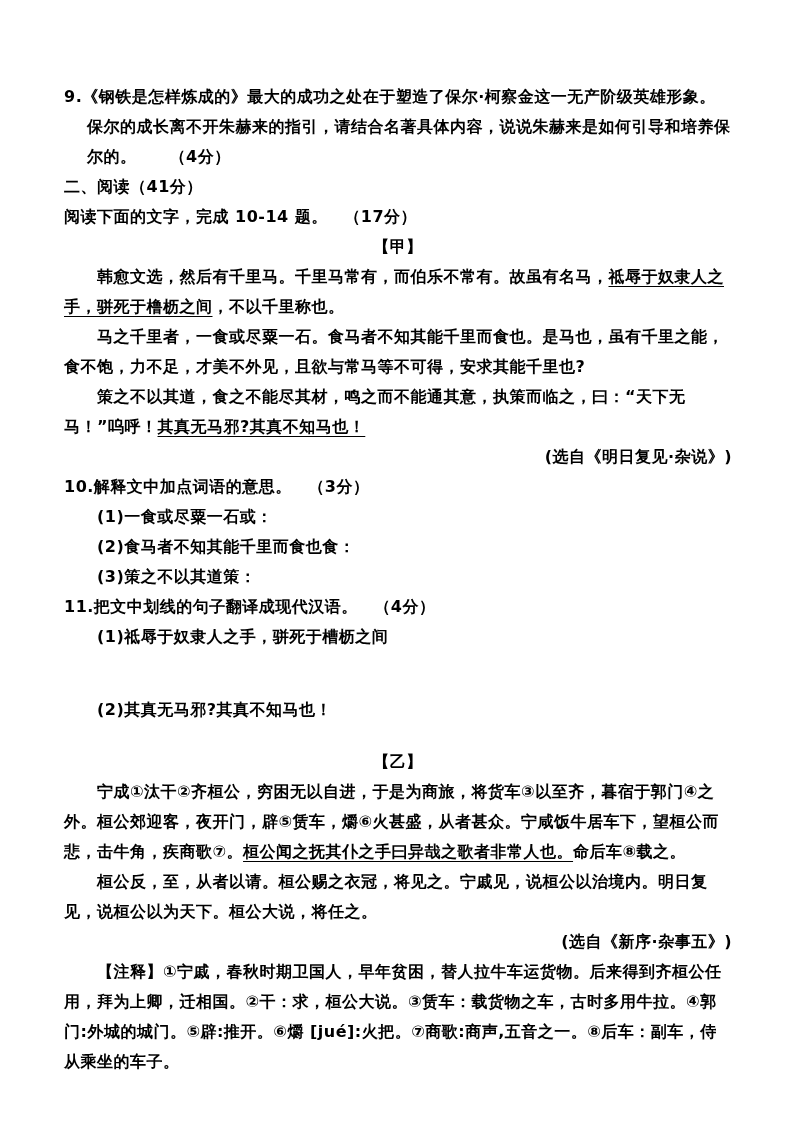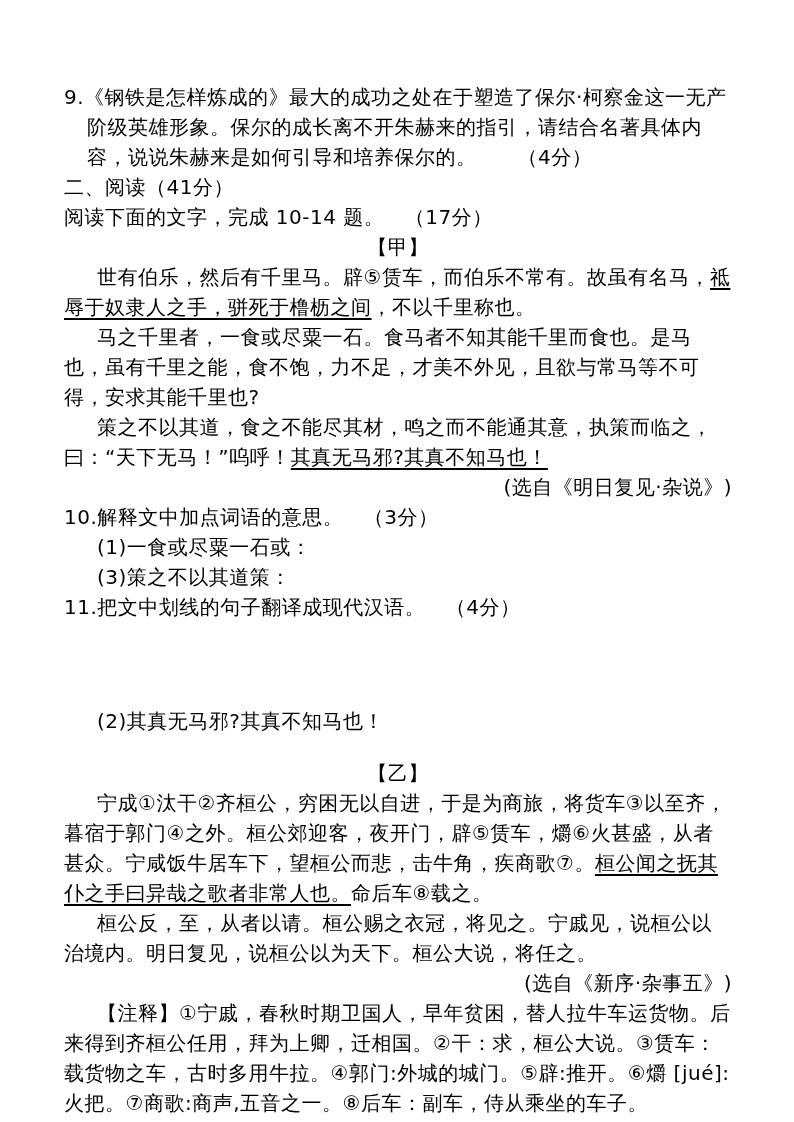--- a/index.html
+++ b/index.html
@@ -16,47 +16,50 @@
   }
   .page {
     box-sizing: border-box;
     width: 794px;
     height: 1122px;
     padding: 82px 62px 40px 64px;
     background: #ffffff;
   }
   p.line {
     margin: 0;
-    font-size: 20px;
+    font-size: 16px;
     line-height: 30px;
     letter-spacing: 0.5px;
     white-space: pre-wrap;
+    font-weight: bold;
   }
   .center { text-align: center; }
   .right  { text-align: right; }
   .indent { text-indent: 33px; }
   .hang   { padding-left: 23px; text-indent: -23px; }
   .item   { margin-left: 33px !important; }
   span.u  { text-decoration: underline; text-underline-offset: 4px; }
 </style>
 </head>
 <body>
 
 <main class="page">
     <p class="line hang"><span>9.《钢铁是怎样炼成的》最大的成功之处在于塑造了保尔·柯察金这一无产阶级英雄形象。保尔的成长离不开朱赫来的指引，请结合名著具体内容，说说朱赫来是如何引导和培养保尔的。　　（4分）</span></p>
     <p class="line" style=""><span>二、阅读（41分）</span></p>
     <p class="line"><span>阅读下面的文字，完成 10-14 题。　（17分）</span></p>
     <p class="line center"><span>【甲】</span></p>
-    <p class="line indent"><span>世有伯乐，然后有千里马。辟⑤赁车，而伯乐不常有。故虽有名马，</span><span class="u">祗辱于奴隶人之手，骈死于橹枥之间</span><span>，不以千里称也。</span></p>
+    <p class="line indent"><span>韩愈文选，然后有千里马。千里马常有，而伯乐不常有。故虽有名马，</span><span class="u">祗辱于奴隶人之手，骈死于橹枥之间</span><span>，不以千里称也。</span></p>
     <p class="line indent"><span>马之千里者，一食或尽粟一石。食马者不知其能千里而食也。是马也，虽有千里之能，食不饱，力不足，才美不外见，且欲与常马等不可得，安求其能千里也?</span></p>
     <p class="line indent"><span>策之不以其道，食之不能尽其材，鸣之而不能通其意，执策而临之，曰：“天下无马！”呜呼！</span><span class="u">其真无马邪?其真不知马也！</span></p>
     <p class="line right"><span>(选自《明日复见·杂说》)</span></p>
     <p class="line hang"><span>10.解释文中加点词语的意思。　（3分）</span></p>
     <p class="line item"><span>(1)一食或尽粟一石或：</span></p>
+    <p class="line item"><span>(2)食马者不知其能千里而食也食：</span></p>
     <p class="line item"><span>(3)策之不以其道策：</span></p>
     <p class="line hang"><span>11.把文中划线的句子翻译成现代汉语。　（4分）</span></p>
-    <p class="line item" style="margin-top: 84px;"><span>(2)其真无马邪?其真不知马也！</span></p>
+    <p class="line item"><span>(1)祗辱于奴隶人之手，骈死于槽枥之间</span></p>
+    <p class="line item" style="margin-top: 43px;"><span>(2)其真无马邪?其真不知马也！</span></p>
     <p class="line center" style="margin-top: 22px;"><span>【乙】</span></p>
     <p class="line indent"><span>宁成①汰干②齐桓公，穷困无以自进，于是为商旅，将货车③以至齐，暮宿于郭门④之外。桓公郊迎客，夜开门，辟⑤赁车，爝⑥火甚盛，从者甚众。宁咸饭牛居车下，望桓公而悲，击牛角，疾商歌⑦。</span><span class="u">桓公闻之抚其仆之手曰异哉之歌者非常人也。</span><span>命后车⑧载之。</span></p>
     <p class="line indent"><span>桓公反，至，从者以请。桓公赐之衣冠，将见之。宁戚见，说桓公以治境内。明日复见，说桓公以为天下。桓公大说，将任之。</span></p>
     <p class="line right"><span>(选自《新序·杂事五》)</span></p>
     <p class="line indent"><span>【注释】①宁戚，春秋时期卫国人，早年贫困，替人拉牛车运货物。后来得到齐桓公任用，拜为上卿，迁相国。②干：求，桓公大说。③赁车：载货物之车，古时多用牛拉。④郭门:外城的城门。⑤辟:推开。⑥爝 [jué]:火把。⑦商歌:商声,五音之一。⑧后车：副车，侍从乘坐的车子。</span></p>
   </main>
 
 </body></html>

